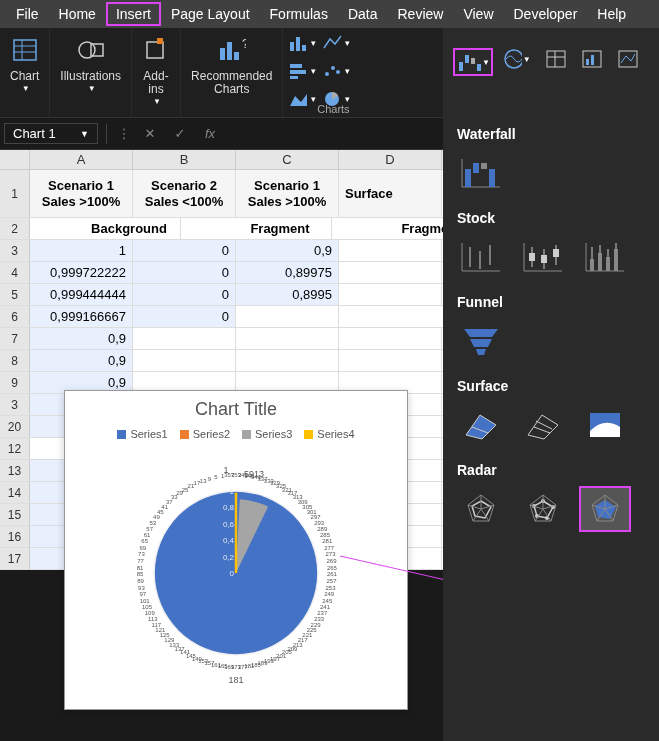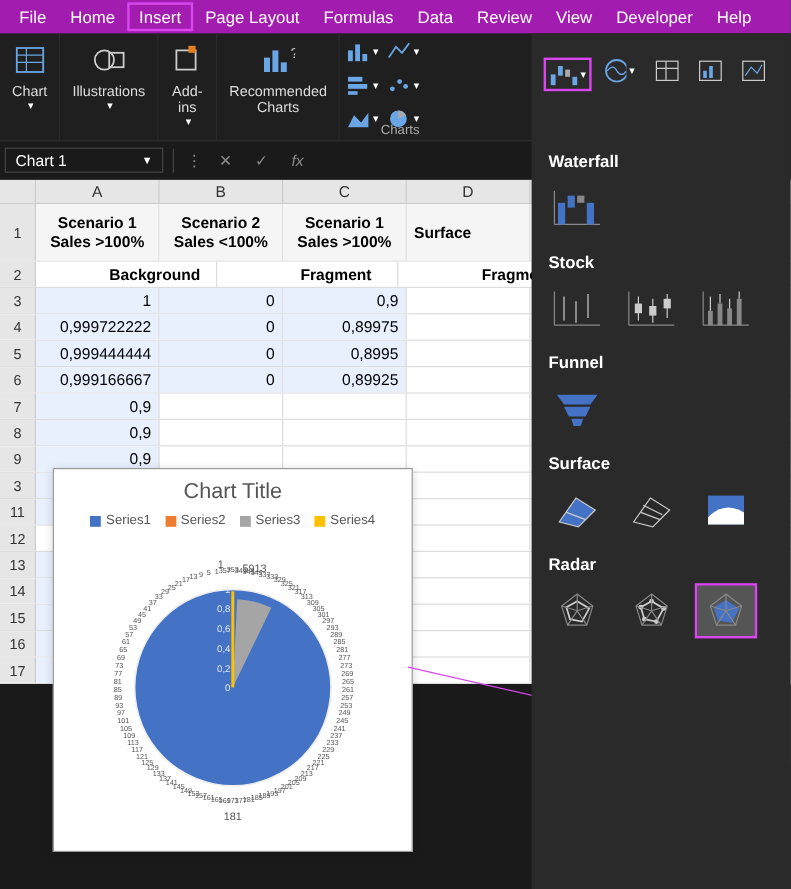--- a/index.html
+++ b/index.html
@@ -1,56 +1,56 @@
 <!DOCTYPE html>
 <html><head>
 <meta charset="utf-8">
 <style>
   * { box-sizing: border-box; margin: 0; padding: 0; font-family: "Segoe UI", Arial, sans-serif; }
   body { background: #1a1a1a; width: 659px; height: 741px; overflow: hidden; color: #e0e0e0; font-size: 13px; position: relative; }
   
   
-  .menu-bar { display: flex; background: #a21caf; height: 28px; align-items: center; padding: 0 6px; }
+  .menu-bar { display: flex; background: #404040; height: 28px; align-items: center; padding: 0 6px; }
   .menu-item { padding: 4px 10px; color: #fff; cursor: pointer; font-size: 14px; }
   .menu-item.active { border: 2px solid #d946ef; padding: 2px 8px; }
 
   
   .ribbon { display: flex; background: #1f1f1f; height: 90px; border-bottom: 1px solid #333; }
   .ribbon-group { display: flex; flex-direction: column; align-items: center; justify-content: flex-start; padding: 4px 10px; border-right: 1px solid #2a2a2a; position: relative; }
   .ribbon-group:last-child { border-right: none; }
   .ribbon-icon { width: 28px; height: 28px; display: flex; align-items: center; justify-content: center; margin: 4px 0; }
   .ribbon-label { font-size: 12px; color: #ddd; text-align: center; line-height: 1.1; margin-top: 2px; }
   .ribbon-mini { display: flex; flex-wrap: wrap; align-items: flex-start; padding: 4px 6px; gap: 6px 8px; }
   .mini-btn { width: 26px; height: 22px; display: flex; align-items: center; justify-content: center; }
   .mini-btn.highlighted { border: 2px solid #d946ef; width: 40px; height: 28px; }
   .group-label { position: absolute; bottom: 2px; left: 0; right: 0; text-align: center; font-size: 11px; color: #aaa; }
 
   
   .namebar { display: flex; background: #1a1a1a; height: 32px; align-items: center; border-bottom: 1px solid #333; padding: 0 4px; }
-  .name-box { background: #1a1a1a; border: 1px solid #444; color: #fff; padding: 2px 8px; width: 132px; font-size: 13px; display: flex; align-items: center; justify-content: space-between; }
+  .name-box { background: #1a1a1a; border: 1px solid #444; color: #fff; padding: 2px 8px; width: 94px; font-size: 13px; display: flex; align-items: center; justify-content: space-between; }
   .fx-area { display: flex; align-items: center; margin-left: 8px; gap: 12px; color: #888; }
   .fx-ico { width: 18px; height: 18px; display:flex;align-items:center;justify-content:center;}
 
   
   .sheet { background: #fff; color: #000; position: relative; }
   .col-headers { display: flex; background: #e6e6e6; height: 20px; border-bottom: 1px solid #ccc; }
   .corner { width: 30px; background: #e6e6e6; border-right: 1px solid #ccc; }
   .col-h { width: 103px; text-align: center; font-size: 13px; border-right: 1px solid #ccc; line-height: 20px; color: #333; }
   .rows { display: flex; flex-direction: column; }
   .row { display: flex; height: 22px; border-bottom: 1px solid #ddd; }
   .row.h1 { height: 48px; }
   .row-h { width: 30px; background: #e6e6e6; text-align: center; font-size: 12px; line-height: 22px; border-right: 1px solid #ccc; color: #333; }
   .row.h1 .row-h { line-height: 48px; }
   .cell { width: 103px; padding: 2px 6px; font-size: 13px; border-right: 1px solid #ddd; text-align: right; display:flex;align-items:center;justify-content:flex-end;}
   .cell.header { font-weight: bold; text-align: center; background: #f5f5f5; justify-content:center; line-height:1.2;}
   .cell.bold { font-weight: bold; text-align: center; justify-content:center;margin-left:48px;}
   .cell.sel { background: #e8f0fe; }
   
   
-  .chart-box { position: absolute; left: 44px; top: 390px; width: 300px; height: 320px; background: #fff; border: 1px solid #999; box-shadow: 0 2px 8px rgba(0,0,0,.2); z-index: 5; }
+  .chart-box { position: absolute; left: 64px; top: 390px; width: 344px; height: 320px; background: #fff; border: 1px solid #999; box-shadow: 0 2px 8px rgba(0,0,0,.2); z-index: 5; }
   .chart-title { text-align: center; font-size: 18px; color: #555; padding: 8px; }
   .chart-legend { display: flex; justify-content: center; gap: 12px; font-size: 11px; color: #555; }
   .leg-item { display: flex; align-items: center; gap: 4px; }
   .leg-sw { width: 9px; height: 9px; }
   .radar-area { position: relative; width: 240px; height: 240px; margin: 8px auto 0; }
 
   
   .gallery { position: absolute; right: 0; top: 28px; width: 216px; background: #2a2a2a; height: 713px; padding: 0; z-index: 10; }
   .gal-section { padding: 8px 14px; }
   .gal-title { font-weight: 600; font-size: 14px; color: #fff; margin-bottom: 10px; }
@@ -230,21 +230,20 @@
       <div class="row-h">5</div>
       <div class="cell sel">0,999444444</div>
       <div class="cell sel">0</div>
       <div class="cell sel">0,8995</div>
       <div class="cell"></div>
     </div>
     <div class="row">
       <div class="row-h">6</div>
       <div class="cell sel">0,999166667</div>
       <div class="cell sel">0</div>
-      <div class="cell sel">0,89925</div>
       <div class="cell"></div>
     </div>
     <div class="row">
         <div class="row-h">7</div>
         <div class="cell sel">0,9</div>
         <div class="cell"></div>
         <div class="cell"></div>
         <div class="cell"></div>
       </div>
     <div class="row">
@@ -262,21 +261,21 @@
         <div class="cell"></div>
       </div>
     <div class="row">
         <div class="row-h">3</div>
         <div class="cell sel">0,9</div>
         <div class="cell"></div>
         <div class="cell"></div>
         <div class="cell"></div>
       </div>
     <div class="row">
-        <div class="row-h">11</div>
+        <div class="row-h">20</div>
         <div class="cell sel">0,9</div>
         <div class="cell"></div>
         <div class="cell"></div>
         <div class="cell"></div>
       </div>
     <div class="row">
         <div class="row-h">12</div>
         <div class="cell"></div>
         <div class="cell"></div>
         <div class="cell"></div>

